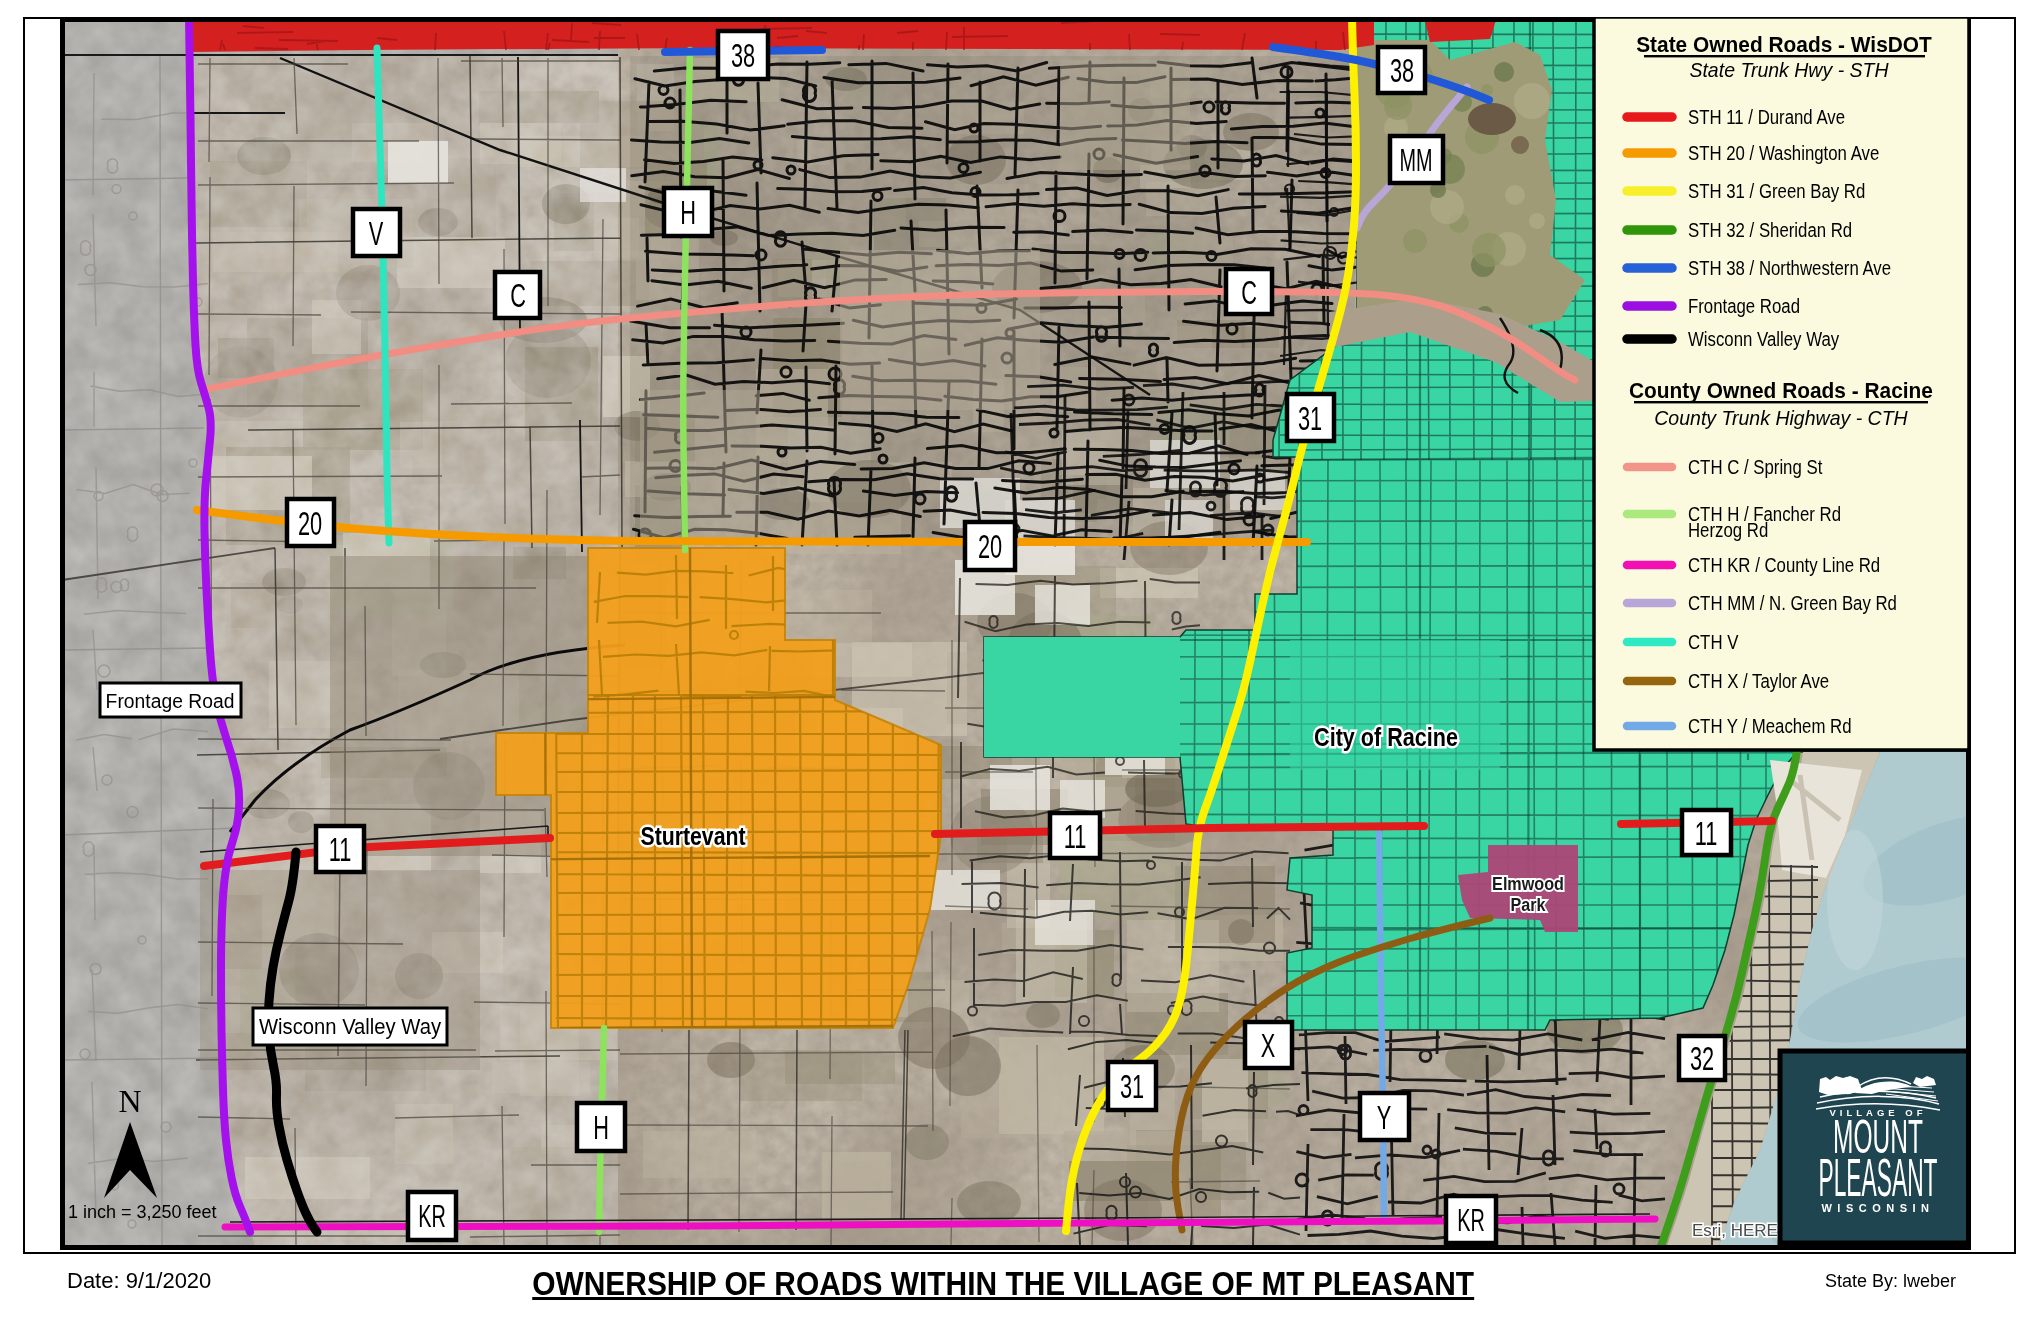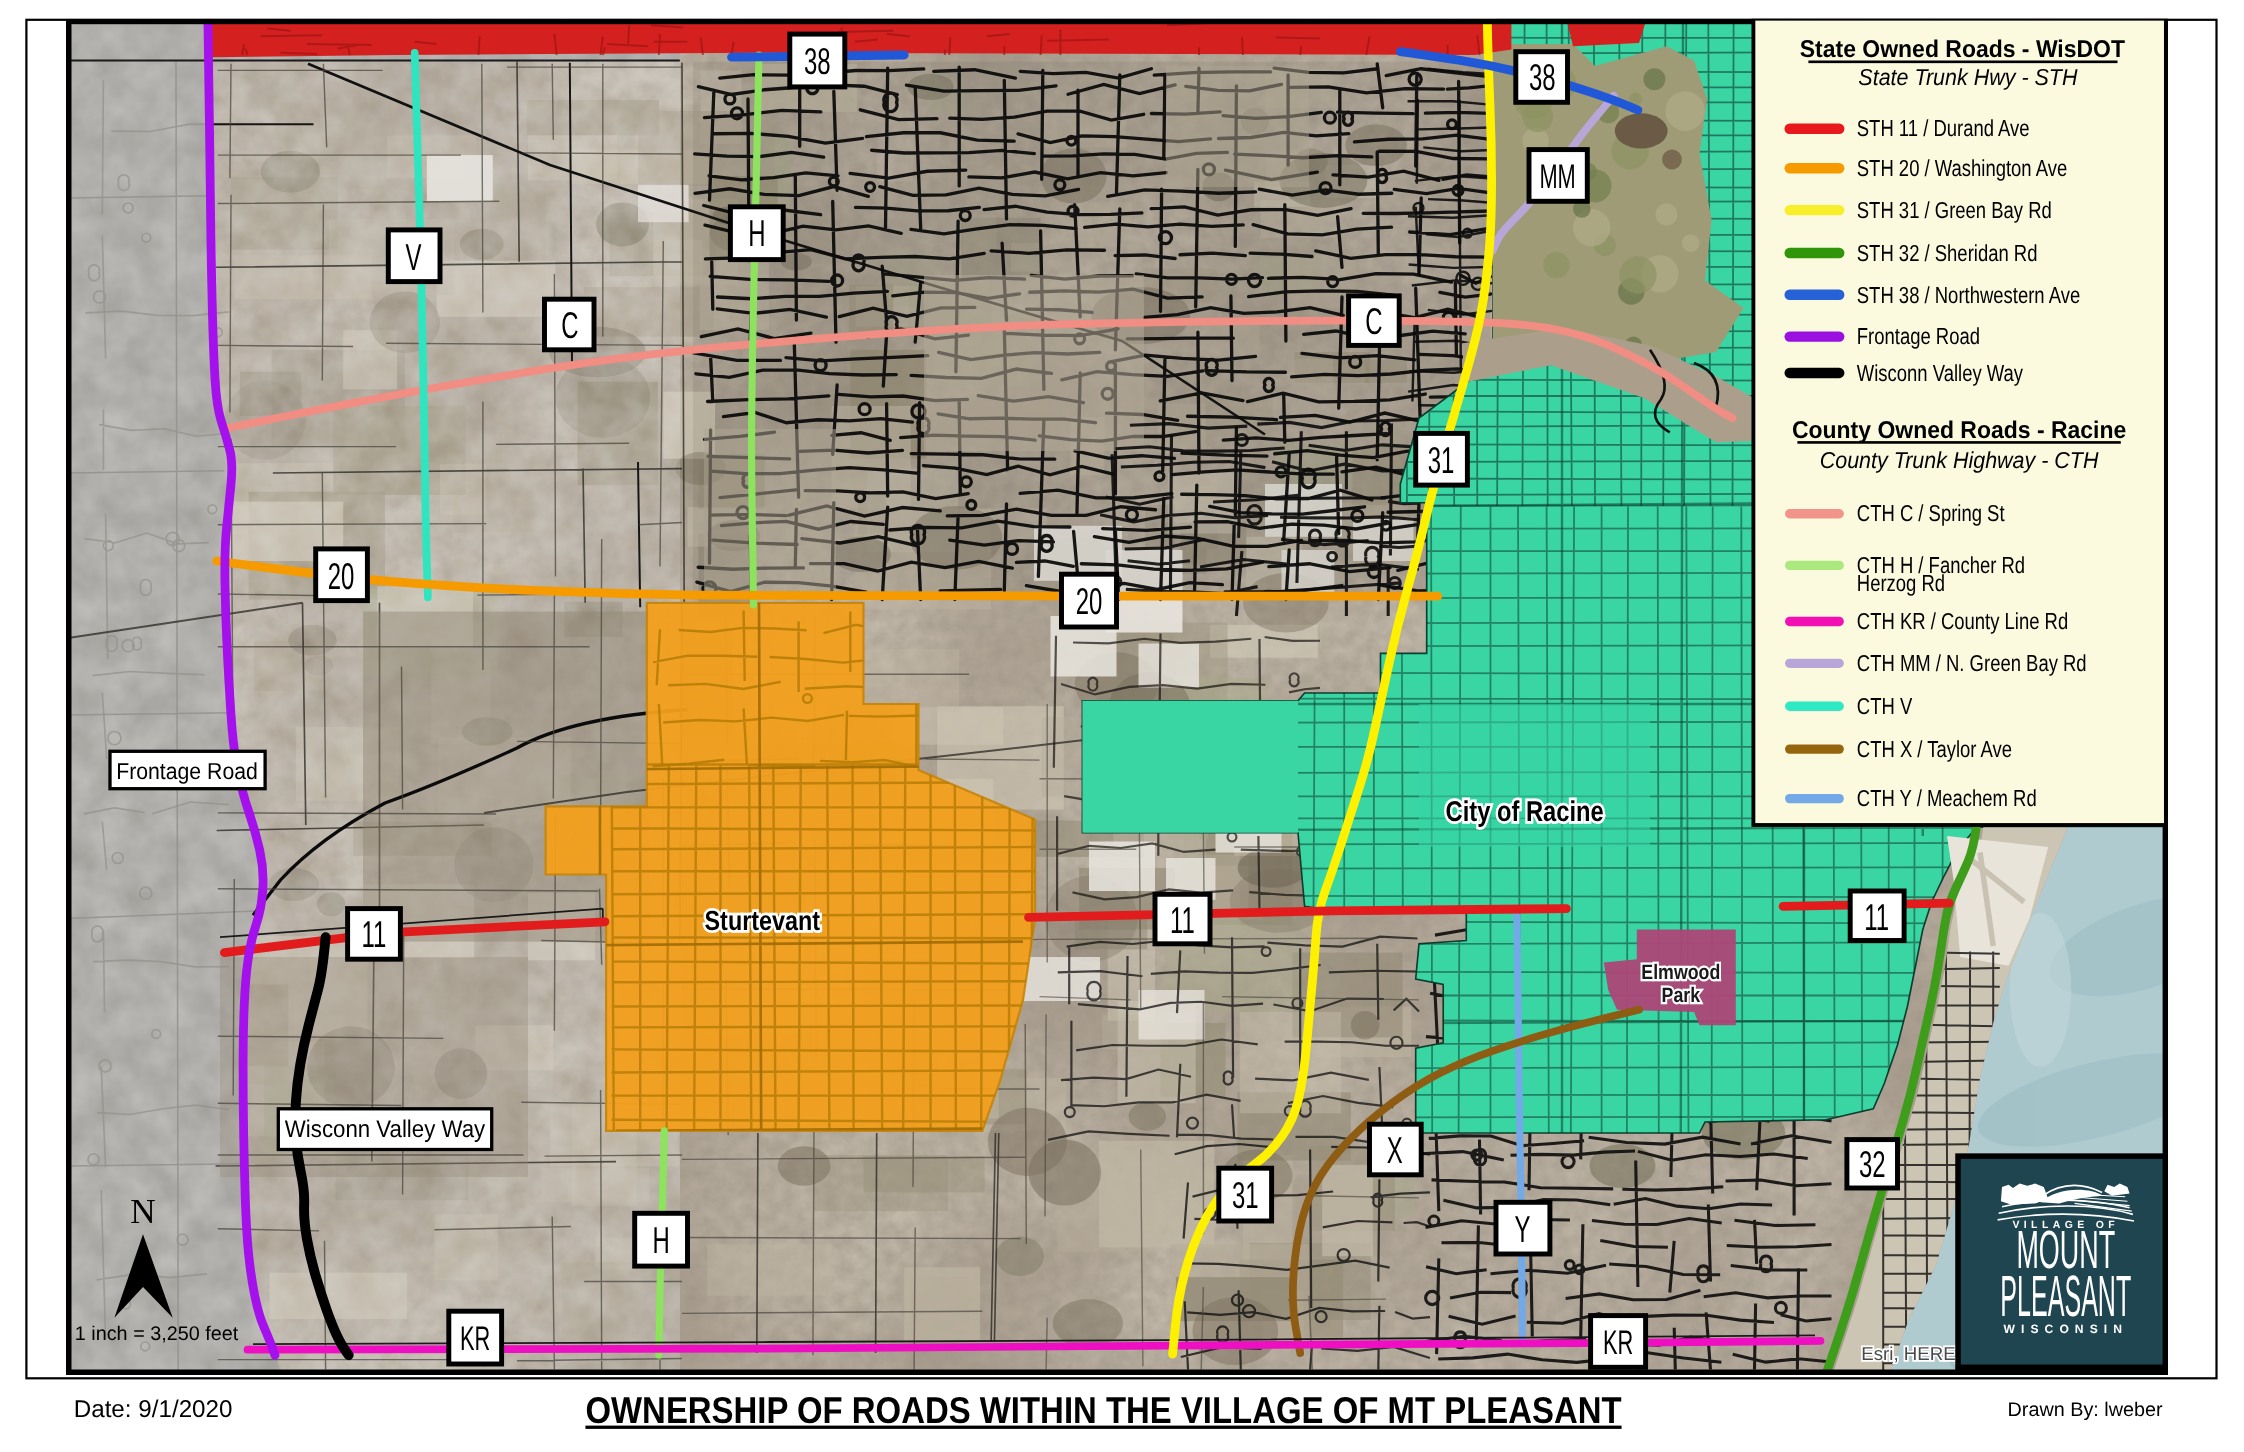--- a/index.html
+++ b/index.html
@@ -628,13 +628,13 @@
 <line x1="1627" y1="726" x2="1672" y2="726" stroke="#74a9e8" stroke-width="8.5" stroke-linecap="round"></line>
 <text transform="translate(1688 733) scale(0.8 1)" font-size="21" fill="#000">CTH Y / Meachem Rd</text>
 <text transform="translate(1688 537) scale(0.8 1)" font-size="21" fill="#000">Herzog Rd</text>
 </svg>
 
 <div class="abs" style="left:67px;top:1268px;font-size:22px;">Date: 9/1/2020</div>
 
 <div class="abs" style="left:0;top:1264px;width:2006px;text-align:center;">
 <span style="display:inline-block;font-size:34px;font-weight:bold;text-decoration:underline;transform:scaleX(0.88);transform-origin:center;white-space:nowrap;">OWNERSHIP OF ROADS WITHIN THE VILLAGE OF MT PLEASANT</span></div>
 
-<div class="abs" style="left:1825px;top:1271px;font-size:18px;">Drawn By: lweber</div>
+<div class="abs" style="left:1825px;top:1271px;font-size:18px;">State By: lweber</div>
 
 </body></html>

